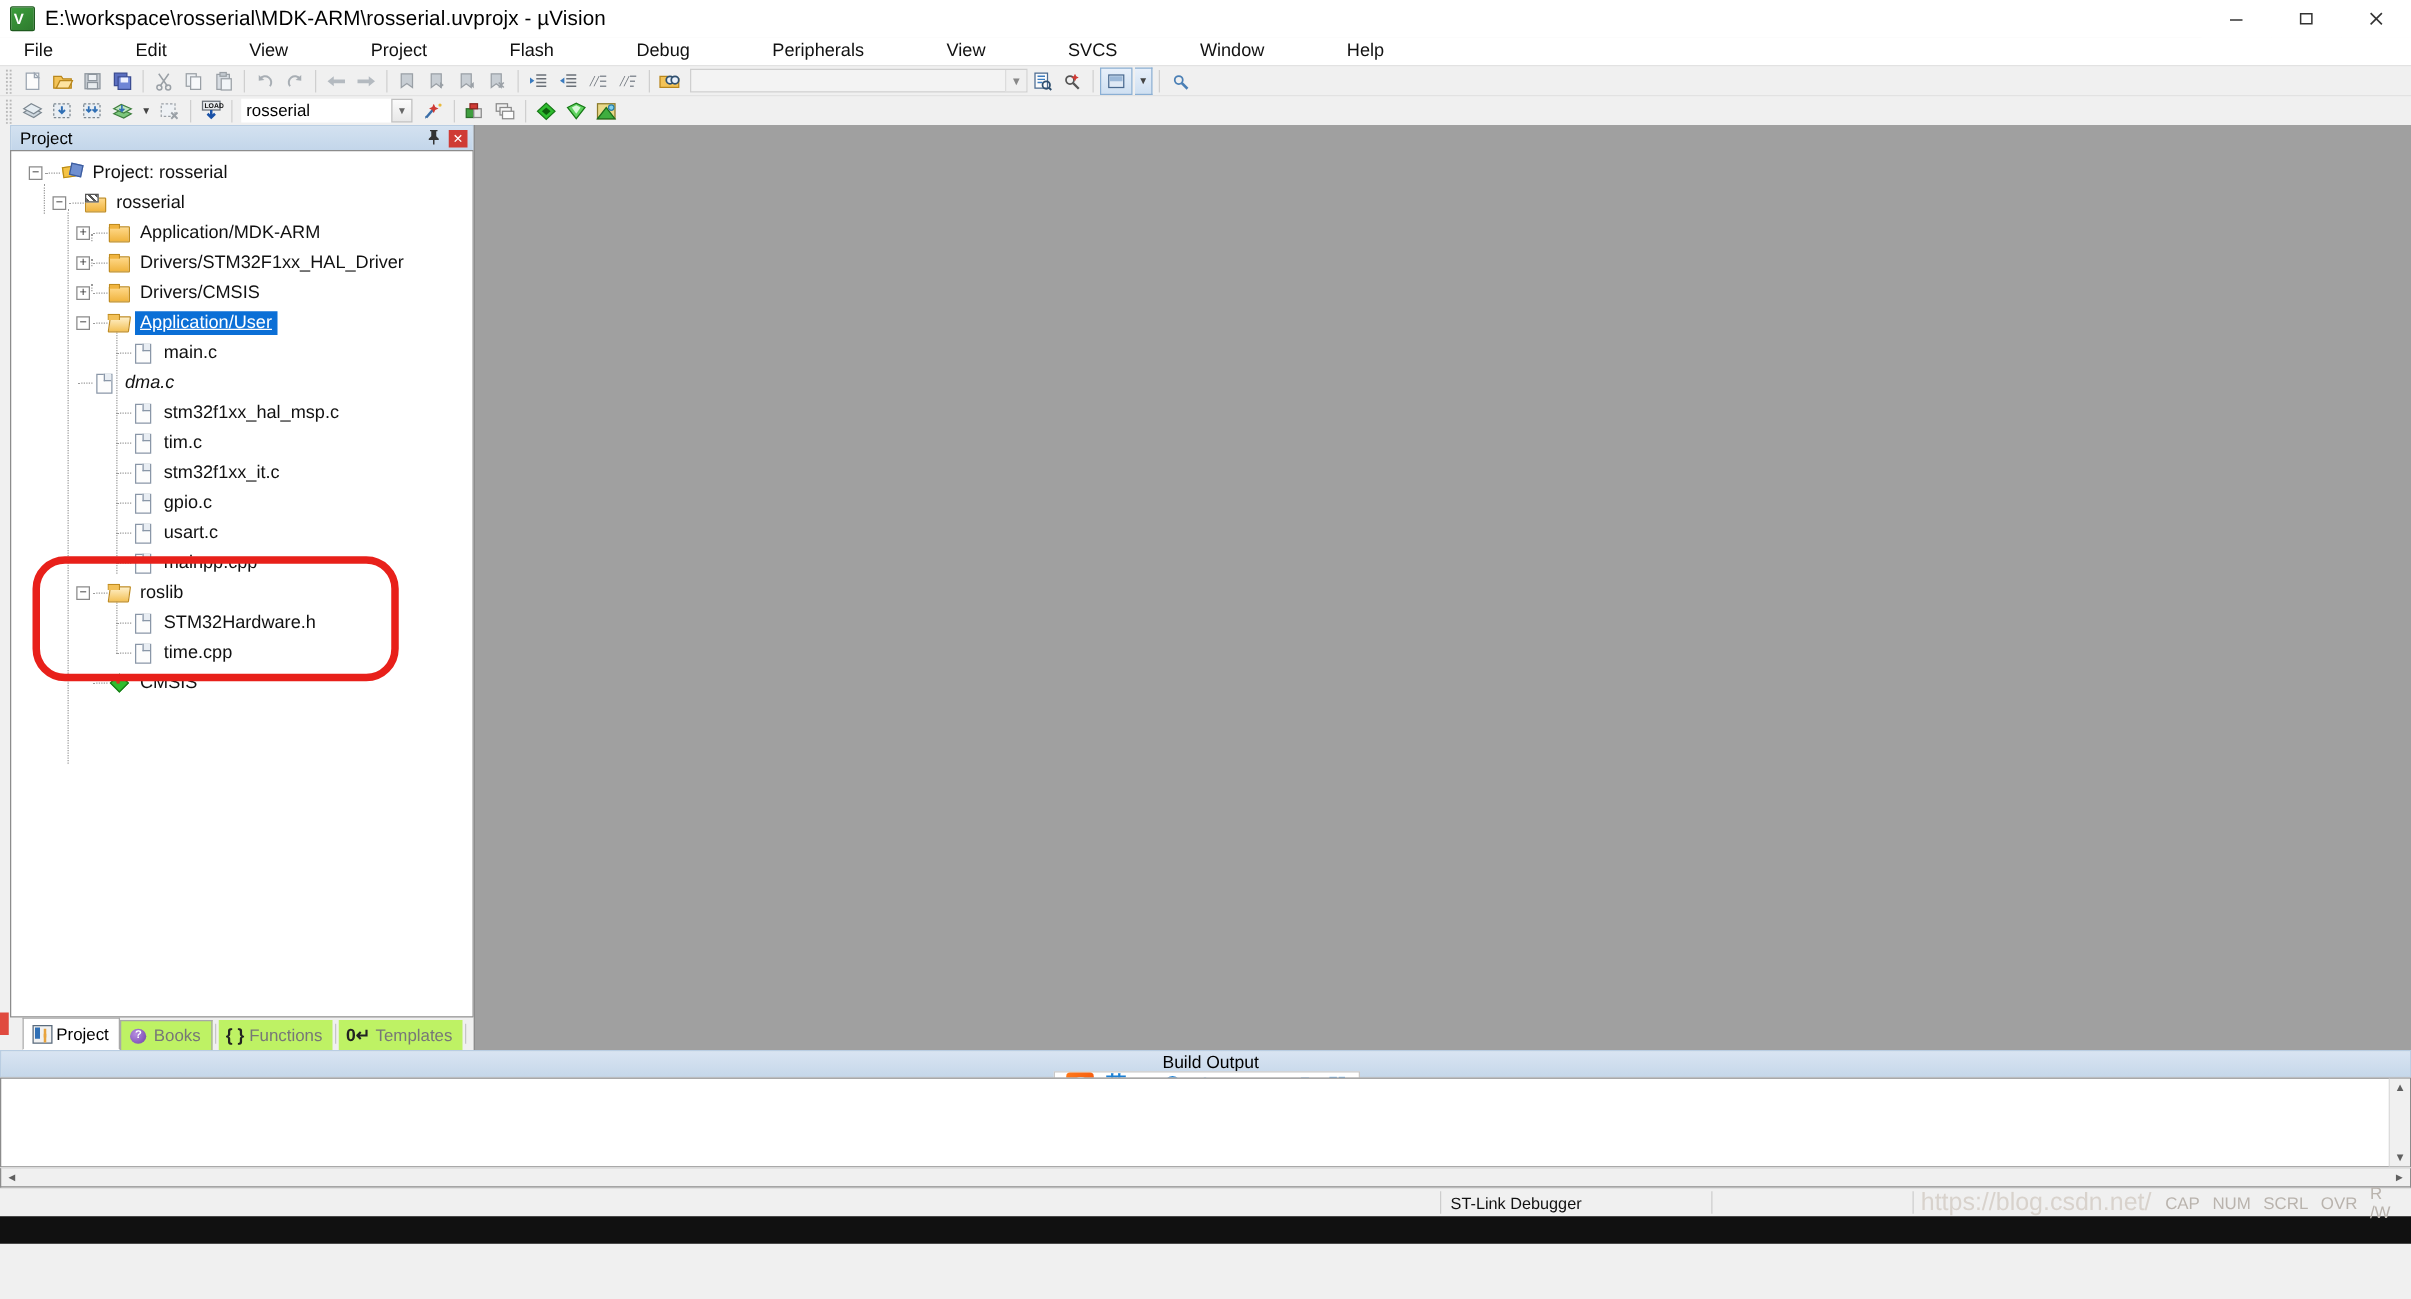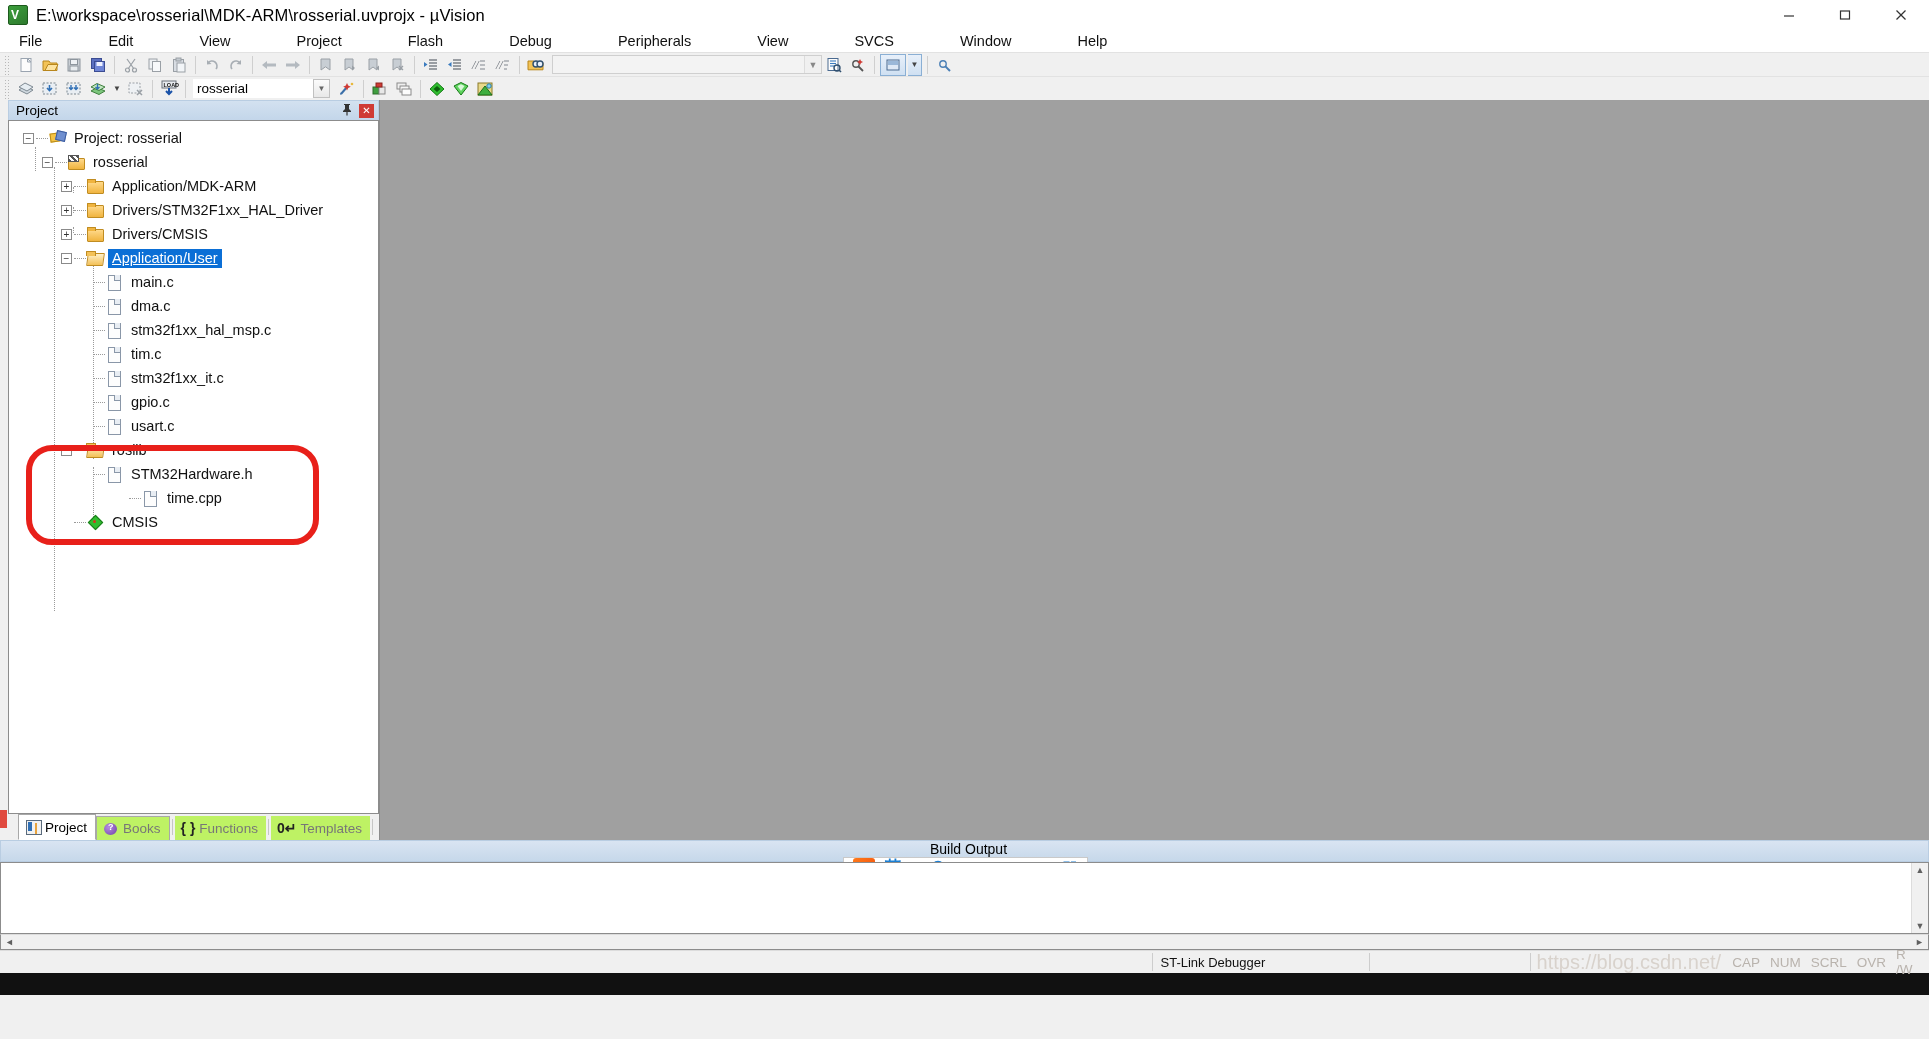--- a/index.html
+++ b/index.html
@@ -680,78 +680,84 @@
           <span class="label">Application/User</span>
         </div>
 
         <div class="tree-row" style="padding-left:71px;">
           <span class="expander-none"></span>
           <span class="dots"></span>
           <span class="ic ic-file"></span>
           <span class="label">main.c</span>
         </div>
 
+        <div class="tree-row" style="padding-left:40px;font-style:italic;">
+          <span class="expander-none"></span>
+          <span class="dots"></span>
+          <span class="ic ic-file"></span>
+          <span class="label">dma.c</span>
+        </div>
+
         <div class="tree-row" style="padding-left:71px;">
           <span class="expander-none"></span>
           <span class="dots"></span>
           <span class="ic ic-file"></span>
-          <span class="label">dma.c</span>
+          <span class="label">stm32f1xx_hal_msp.c</span>
         </div>
 
         <div class="tree-row" style="padding-left:71px;">
           <span class="expander-none"></span>
           <span class="dots"></span>
           <span class="ic ic-file"></span>
-          <span class="label">stm32f1xx_hal_msp.c</span>
+          <span class="label">tim.c</span>
         </div>
 
         <div class="tree-row" style="padding-left:71px;">
           <span class="expander-none"></span>
           <span class="dots"></span>
           <span class="ic ic-file"></span>
-          <span class="label">tim.c</span>
+          <span class="label">stm32f1xx_it.c</span>
         </div>
 
         <div class="tree-row" style="padding-left:71px;">
           <span class="expander-none"></span>
           <span class="dots"></span>
           <span class="ic ic-file"></span>
-          <span class="label">stm32f1xx_it.c</span>
+          <span class="label">gpio.c</span>
         </div>
 
         <div class="tree-row" style="padding-left:71px;">
           <span class="expander-none"></span>
           <span class="dots"></span>
           <span class="ic ic-file"></span>
-          <span class="label">gpio.c</span>
+          <span class="label">usart.c</span>
         </div>
 
         <div class="tree-row" style="padding-left:71px;">
           <span class="expander-none"></span>
           <span class="dots"></span>
           <span class="ic ic-file"></span>
-          <span class="label">usart.c</span>
-        </div>
-
+          <span class="label">mainpp.cpp</span>
+        </div>
 
         <div class="tree-row" style="padding-left:52px;">
           <span class="expander">−</span>
           <span class="dots"></span>
           <span class="ic ic-folder-open"></span>
           <span class="label">roslib</span>
         </div>
 
         <div class="tree-row" style="padding-left:71px;">
           <span class="expander-none"></span>
           <span class="dots"></span>
           <span class="ic ic-file"></span>
           <span class="label">STM32Hardware.h</span>
         </div>
 
-        <div class="tree-row" style="padding-left:71px;margin-left:36px;">
+        <div class="tree-row" style="padding-left:71px;">
           <span class="expander-none"></span>
           <span class="dots"></span>
           <span class="ic ic-file"></span>
           <span class="label">time.cpp</span>
         </div>
 
         <div class="tree-row" style="padding-left:52px;">
           <span class="expander-none"></span>
           <span class="dots"></span>
           <span class="ic ic-cmsis"></span>

